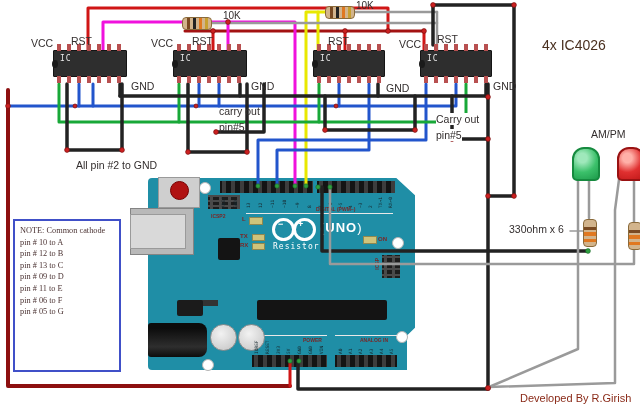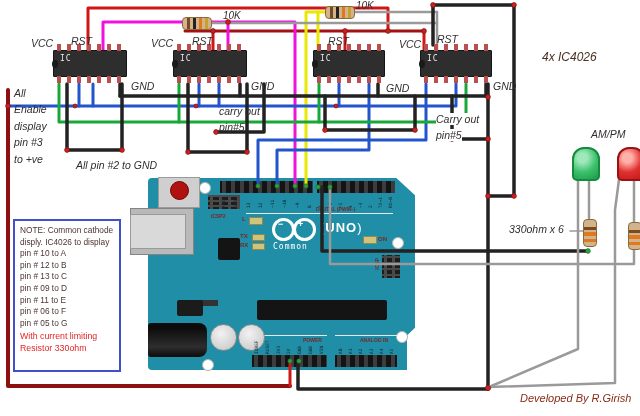--- a/index.html
+++ b/index.html
@@ -1,18 +1,18 @@
 <!DOCTYPE html>
 <html><head>
 <meta charset="utf-8">
 <style>
   html,body{margin:0;padding:0;background:#888;}
   #canvas{position:relative;width:640px;height:416px;background:#ffffff;overflow:hidden;
           font-family:"Liberation Sans",sans-serif;}
-  .lbl{position:absolute;color:#332e2e;font-size:10.5px;line-height:12px;white-space:nowrap;z-index:10;font-style:italic;}
+  .lbl{position:absolute;color:#332e2e;font-size:10.5px;line-height:12px;white-space:nowrap;z-index:10;}
   .svglayer{position:absolute;left:0;top:0;z-index:5;}
   
   .ic{position:absolute;z-index:6;}
   .ic .pins{position:absolute;left:4px;right:4px;height:7px;
             background:repeating-linear-gradient(90deg,#b85050 0 4px,transparent 4px 10px);}
   .ic .pins.top{top:-6px;} .ic .pins.bot{bottom:-6px;}
   .ic .body{position:absolute;inset:0;background:#2e2e2e;border:1px solid #141414;border-radius:1px;}
   .ic .body:after{content:"";position:absolute;left:-2px;top:50%;margin-top:-4px;width:6px;height:8px;
             border-radius:50%;background:#1a1a1a;}
   .ic .ictext{position:absolute;left:7px;top:4px;color:#e8e8e8;font-size:8px;
@@ -33,21 +33,21 @@
   .led{position:absolute;width:24px;height:30px;z-index:6;border-radius:12px 12px 5px 5px;}
   .led.green{background:radial-gradient(circle at 35% 30%,#9fe8bb 0 18%,#3bc06a 55%,#1d9a4a 100%);border:2px solid #168a3f;}
   .led.red{background:radial-gradient(circle at 35% 30%,#ffb0a8 0 18%,#e03030 55%,#c01818 100%);border:2px solid #991212;}
   .res-v{position:absolute;width:12px;height:26px;z-index:6;border:1px solid #8a6a3a;border-radius:4px;
         background:linear-gradient(0deg,#d2b48c 0 15%,#e07820 15% 28%,#d2b48c 28% 40%,#e07820 40% 53%,#d2b48c 53% 62%,#7a4a22 62% 74%,#d2b48c 74% 100%);}
   .res-h{position:absolute;width:28px;height:11px;z-index:6;border:1px solid #8a6a3a;border-radius:4px;
         background:linear-gradient(90deg,#d2b48c 0 15%,#7a4a22 15% 26%,#d2b48c 26% 36%,#222 36% 47%,#d2b48c 47% 57%,#e07820 57% 68%,#d2b48c 68% 78%,#c8a030 78% 88%,#d2b48c 88% 100%);}
   
   #notebox{position:absolute;left:13px;top:219px;width:108px;height:153px;border:2px solid #4050c8;
            background:#fff;z-index:10;padding:4px 0 0 5px;box-sizing:border-box;}
-  #notebox .nline{color:#4c3434;font-size:8.3px;line-height:11.6px;white-space:nowrap;}
+  #notebox .nline{color:#4c3434;font-size:8.3px;line-height:11.6px;white-space:nowrap;font-family:Liberation Serif, serif;}
   #notebox .wline{color:#e02525;font-size:8.8px;line-height:11.8px;white-space:nowrap;}
   
   .ring{position:absolute;width:17px;height:17px;border:3px solid #fff;border-radius:50%;}
 </style>
 </head>
 <body>
 
 <div id="canvas">
 
   <div id="board"></div>
@@ -100,21 +100,21 @@
 
   <div style="position:absolute;left:271px;top:215px;width:50px;height:26px;z-index:4;">
     <div class="ring" style="left:1px;top:3px;"></div>
     <div class="ring" style="left:22px;top:3px;"></div>
     <span style="position:absolute;left:7px;top:4px;color:#fff;font-weight:bold;font-size:9px;">−</span>
     <span style="position:absolute;left:27px;top:4px;color:#fff;font-weight:bold;font-size:9px;">+</span>
   </div>
   <div style="position:absolute;left:320px;top:220px;z-index:4;color:#fff;font-size:13px;font-weight:bold;letter-spacing:1px;">
     <span style="font-weight:normal;">(</span><span>UNO</span><span style="font-weight:normal;">)</span>
   </div>
-  <div style="position:absolute;left:273px;top:242px;z-index:4;color:#fff;font-size:8px;letter-spacing:1px;font-family:'DejaVu Sans Mono',monospace;">Common</div>
+  <div style="position:absolute;left:273px;top:242px;z-index:4;color:#fff;font-size:8px;letter-spacing:1px;font-family:'DejaVu Sans Mono',monospace;">Resistor</div>
 
   <div style="position:absolute;left:218px;top:238px;width:22px;height:22px;background:#141414;z-index:4;border-radius:2px;"></div>
   <div class="ledrect" style="left:363px;top:236px;"></div>
   <div class="silk" style="left:378px;top:236px;font-size:6px;">ON</div>
 
   <div style="position:absolute;left:382px;top:255px;width:18px;height:23px;background:#1d1d1d;z-index:4;background-image:repeating-linear-gradient(90deg,#4a4a4a 2px 5px,transparent 5px 10px),repeating-linear-gradient(0deg,#4a4a4a 2px 4px,transparent 4px 8px);"></div>
   <div class="silk" style="left:374px;top:258px;font-size:5px;writing-mode:vertical-rl;transform:rotate(180deg);">ICSP</div>
 
   <div style="position:absolute;left:257px;top:300px;width:130px;height:20px;background:#141414;border-radius:2px;z-index:4;"></div>
   <div style="position:absolute;left:177px;top:300px;width:26px;height:16px;background:#1b1b1b;z-index:4;border-radius:2px;box-shadow:4px -5px 0 -5px #333,12px -5px 0 -5px #333,20px -5px 0 -5px #333;"></div>
@@ -286,51 +286,39 @@
   <span class="lbl" style="left:192px;top:35px;">RST</span>
   <span class="lbl" style="left:328px;top:35px;">RST</span>
   <span class="lbl" style="left:399px;top:38px;">VCC</span>
   <span class="lbl" style="left:437px;top:33px;">RST</span>
 
   <span class="lbl" style="left:131px;top:80px;">GND</span>
   <span class="lbl" style="left:251px;top:80px;">GND</span>
   <span class="lbl" style="left:386px;top:82px;">GND</span>
   <span class="lbl" style="left:493px;top:80px;">GND</span>
 
-  <span class="lbl" style="left:542px;top:51px;color:#4a3020;font-size:12px;">4x IC4026</span>
-
-  <div class="lbl" style="left:14px;top:85px;line-height:16.4px;">
-      <div>All</div>
-      <div>Enable</div>
-      <div>display</div>
-      <div>pin #3</div>
-      <div>to +ve</div>
-    </div>
+  <span class="lbl" style="left:542px;top:39px;color:#4a3020;font-size:14px;">4x IC4026</span>
+
   <span class="lbl" style="left:76px;top:159px;">All pin #2 to GND</span>
 
   <span class="lbl" style="left:219px;top:105px;">carry out</span>
   <span class="lbl" style="left:219px;top:121px;">pin#5</span>
   <span class="lbl" style="left:436px;top:113px;background:#fff;">Carry out</span>
   <span class="lbl" style="left:436px;top:129px;background:#fff;">pin#5</span>
 
   <span class="lbl" style="left:591px;top:128px;">AM/PM</span>
   <span class="lbl" style="left:509px;top:223px;">330ohm x 6</span>
   <span class="lbl" style="left:520px;top:392px;color:#8a2a18;font-size:11px;">Developed By R.Girish</span>
 
   <div id="notebox">
     <div>
         <div class="nline">NOTE: Common cathode</div>
-        <div class="nline"> disply. IC4026 to display</div>
         <div class="nline">pin # 10 to A</div>
         <div class="nline">pin # 12 to B</div>
         <div class="nline">pin # 13 to C</div>
         <div class="nline">pin # 09 to D</div>
         <div class="nline">pin # 11 to E</div>
         <div class="nline">pin # 06 to F</div>
         <div class="nline">pin # 05 to G</div>
       </div>
-    <div style="margin-top:2px;">
-        <div class="wline">With current limiting</div>
-        <div class="wline">Resistor 330ohm</div>
-      </div>
   </div>
 
 </div>
 
 </body></html>

